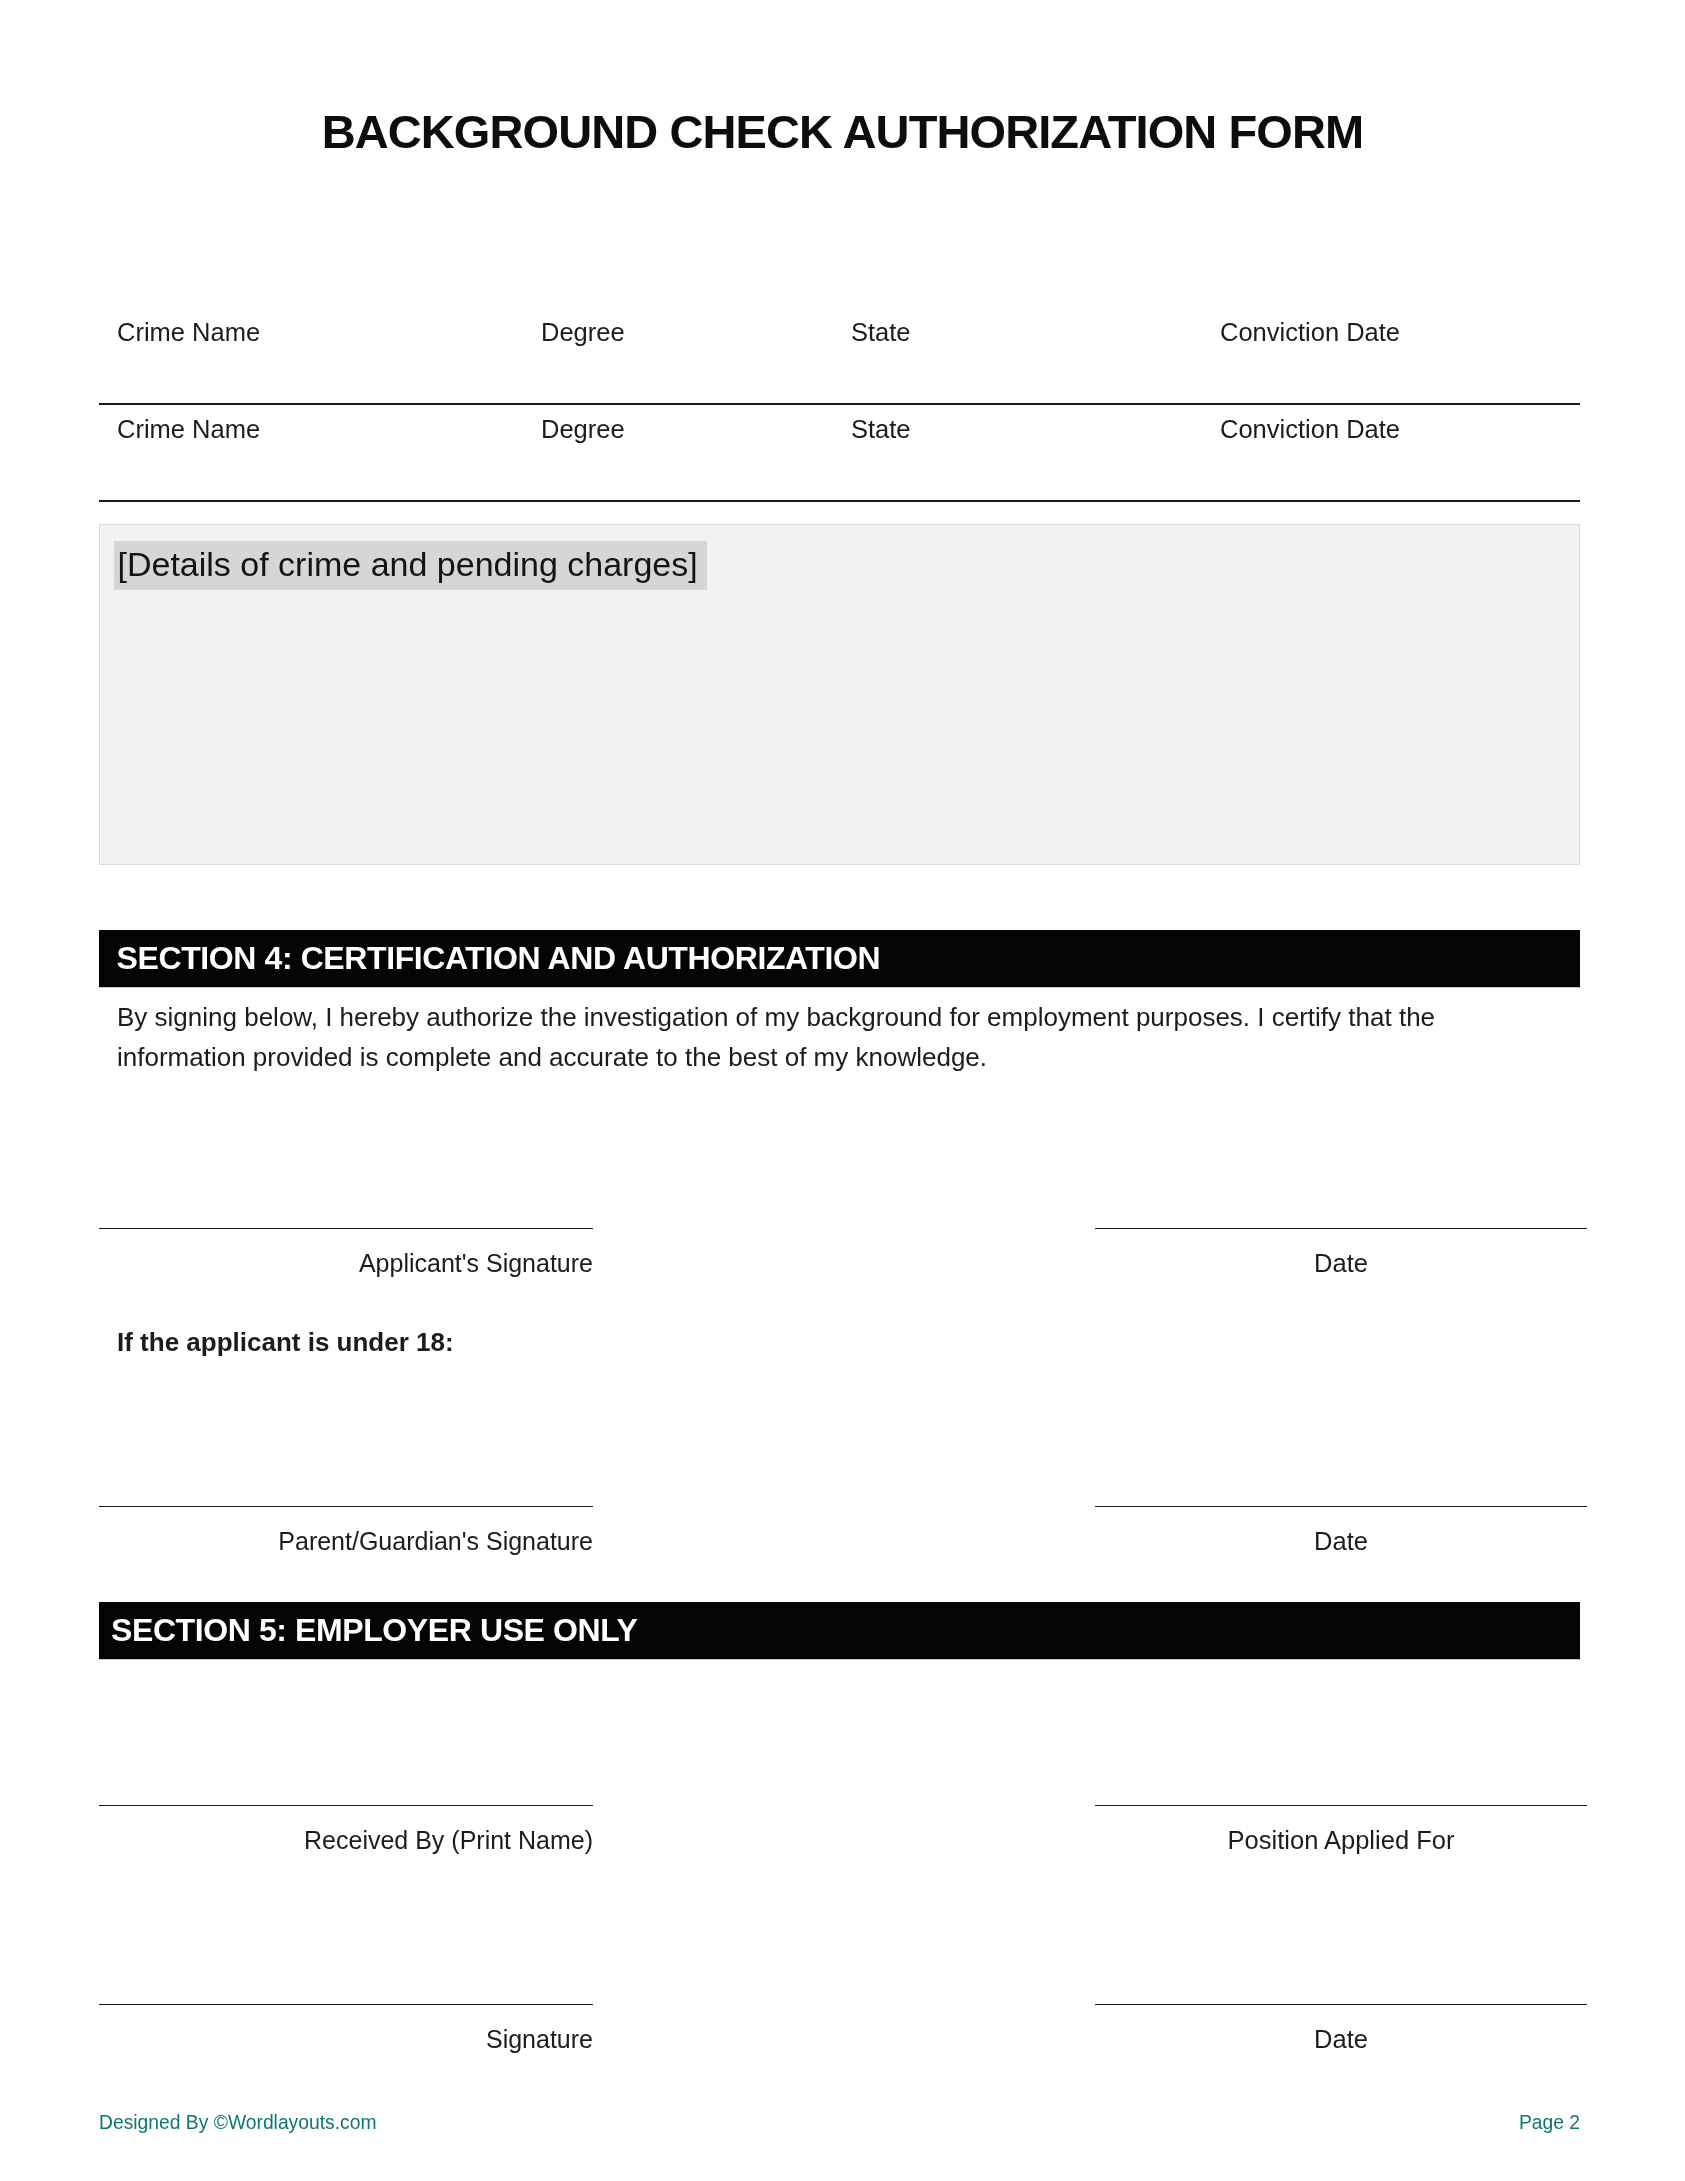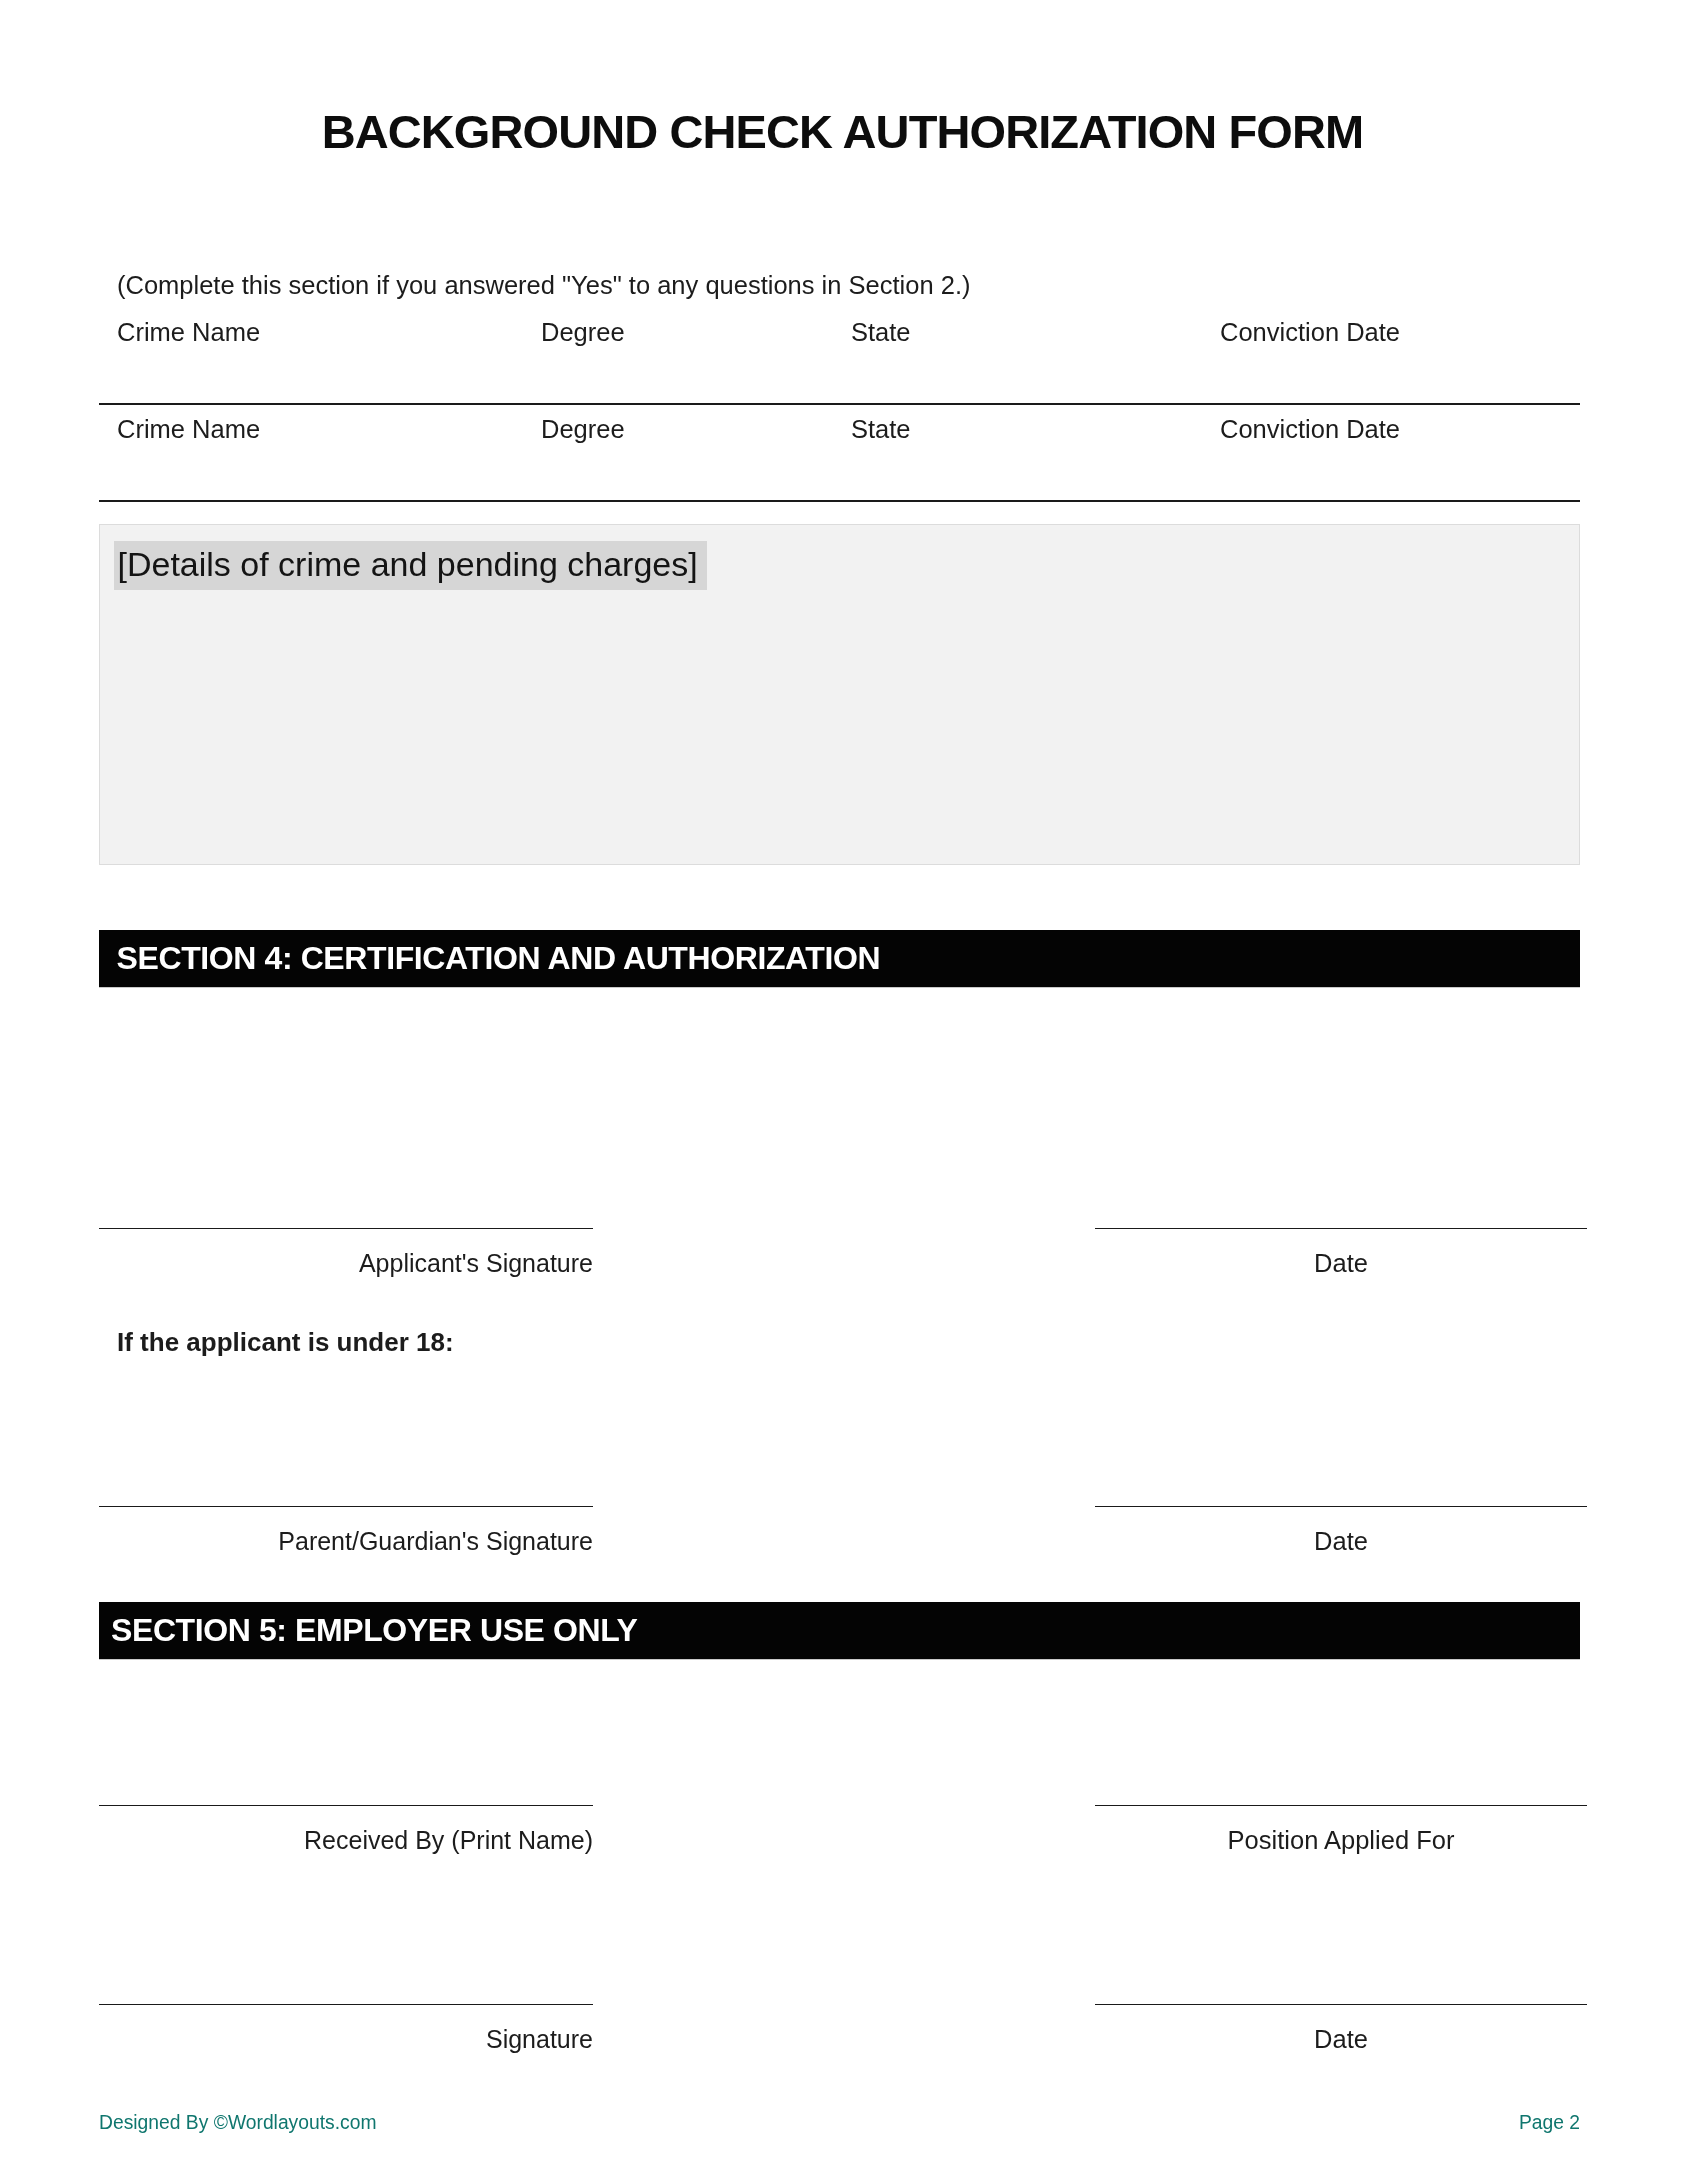--- a/index.html
+++ b/index.html
@@ -44,21 +44,20 @@
   }
 </style>
 </head>
 <body>
 
 <div class="page">
 
   <div class="abs title">BACKGROUND CHECK AUTHORIZATION FORM</div>
 
 
-  <div class="abs body-text note">(Complete this section if you answered "Yes" to any questions in Section 2.)</div>
 
   <div class="abs col-row" style="top:318px;">
     <span class="col-1">Crime Name</span>
     <span class="col-2">Degree</span>
     <span class="col-3">State</span>
     <span class="col-4">Conviction Date</span>
   </div>
   <div class="abs field-line" style="top:403px;"></div>
 
   <div class="abs col-row" style="top:415px;">
@@ -70,20 +69,21 @@
   <div class="abs field-line" style="top:500px;"></div>
 
   <div class="abs details-box">
     <span class="details-placeholder">[Details of crime and pending charges]</span>
   </div>
 
   <div class="abs bar" style="top:930px;">
     <span>SECTION 4: CERTIFICATION AND AUTHORIZATION</span>
   </div>
 
+  <div class="abs para">By signing below, I hereby authorize the investigation of my background for employment purposes. I certify that the information provided is complete and accurate to the best of my knowledge.</div>
 
   <div class="abs sig-line-left" style="top:1228px;"></div>
   <div class="abs sig-line-right" style="top:1228px;"></div>
   <div class="abs sig-label-left" style="top:1249px;">Applicant's Signature</div>
   <div class="abs sig-label-right" style="top:1249px;">Date</div>
 
   <div class="abs minor-note">If the applicant is under 18:</div>
 
   <div class="abs sig-line-left" style="top:1506px;"></div>
   <div class="abs sig-line-right" style="top:1506px;"></div>

